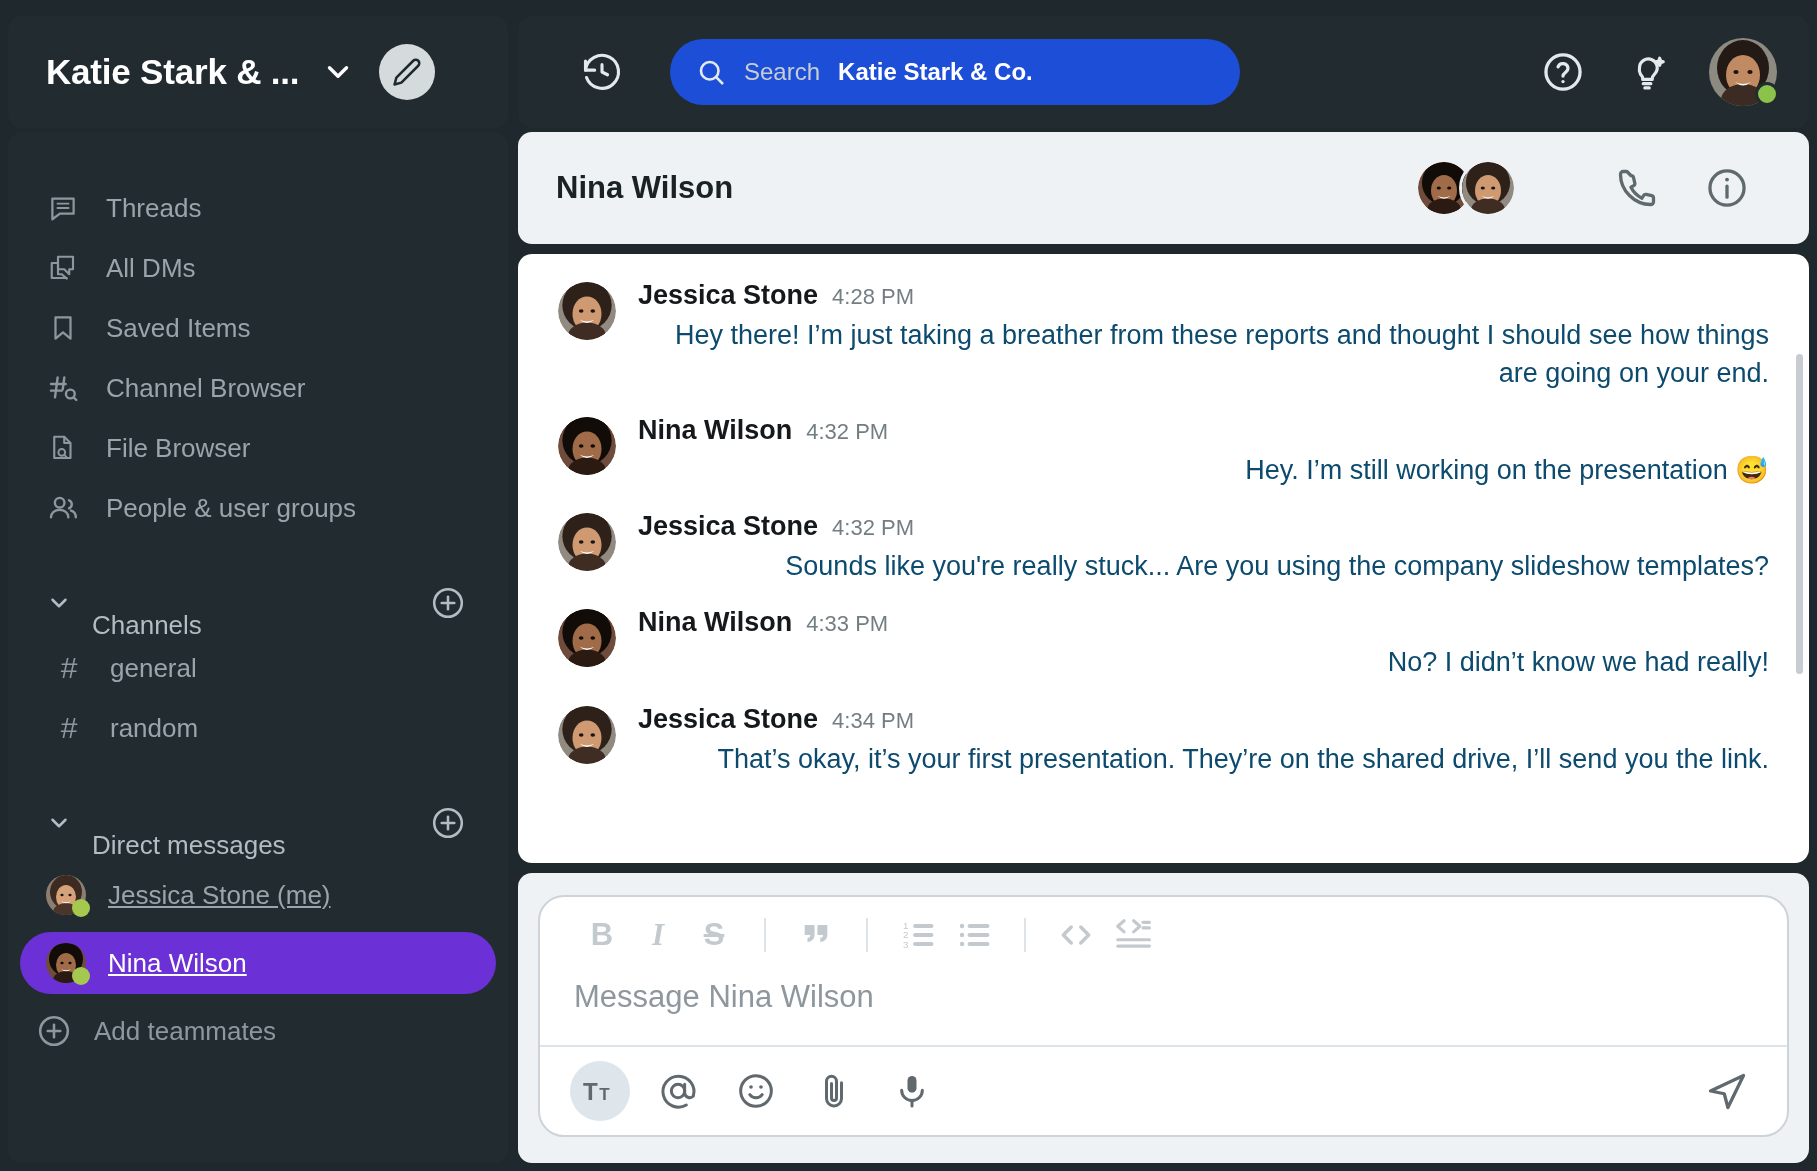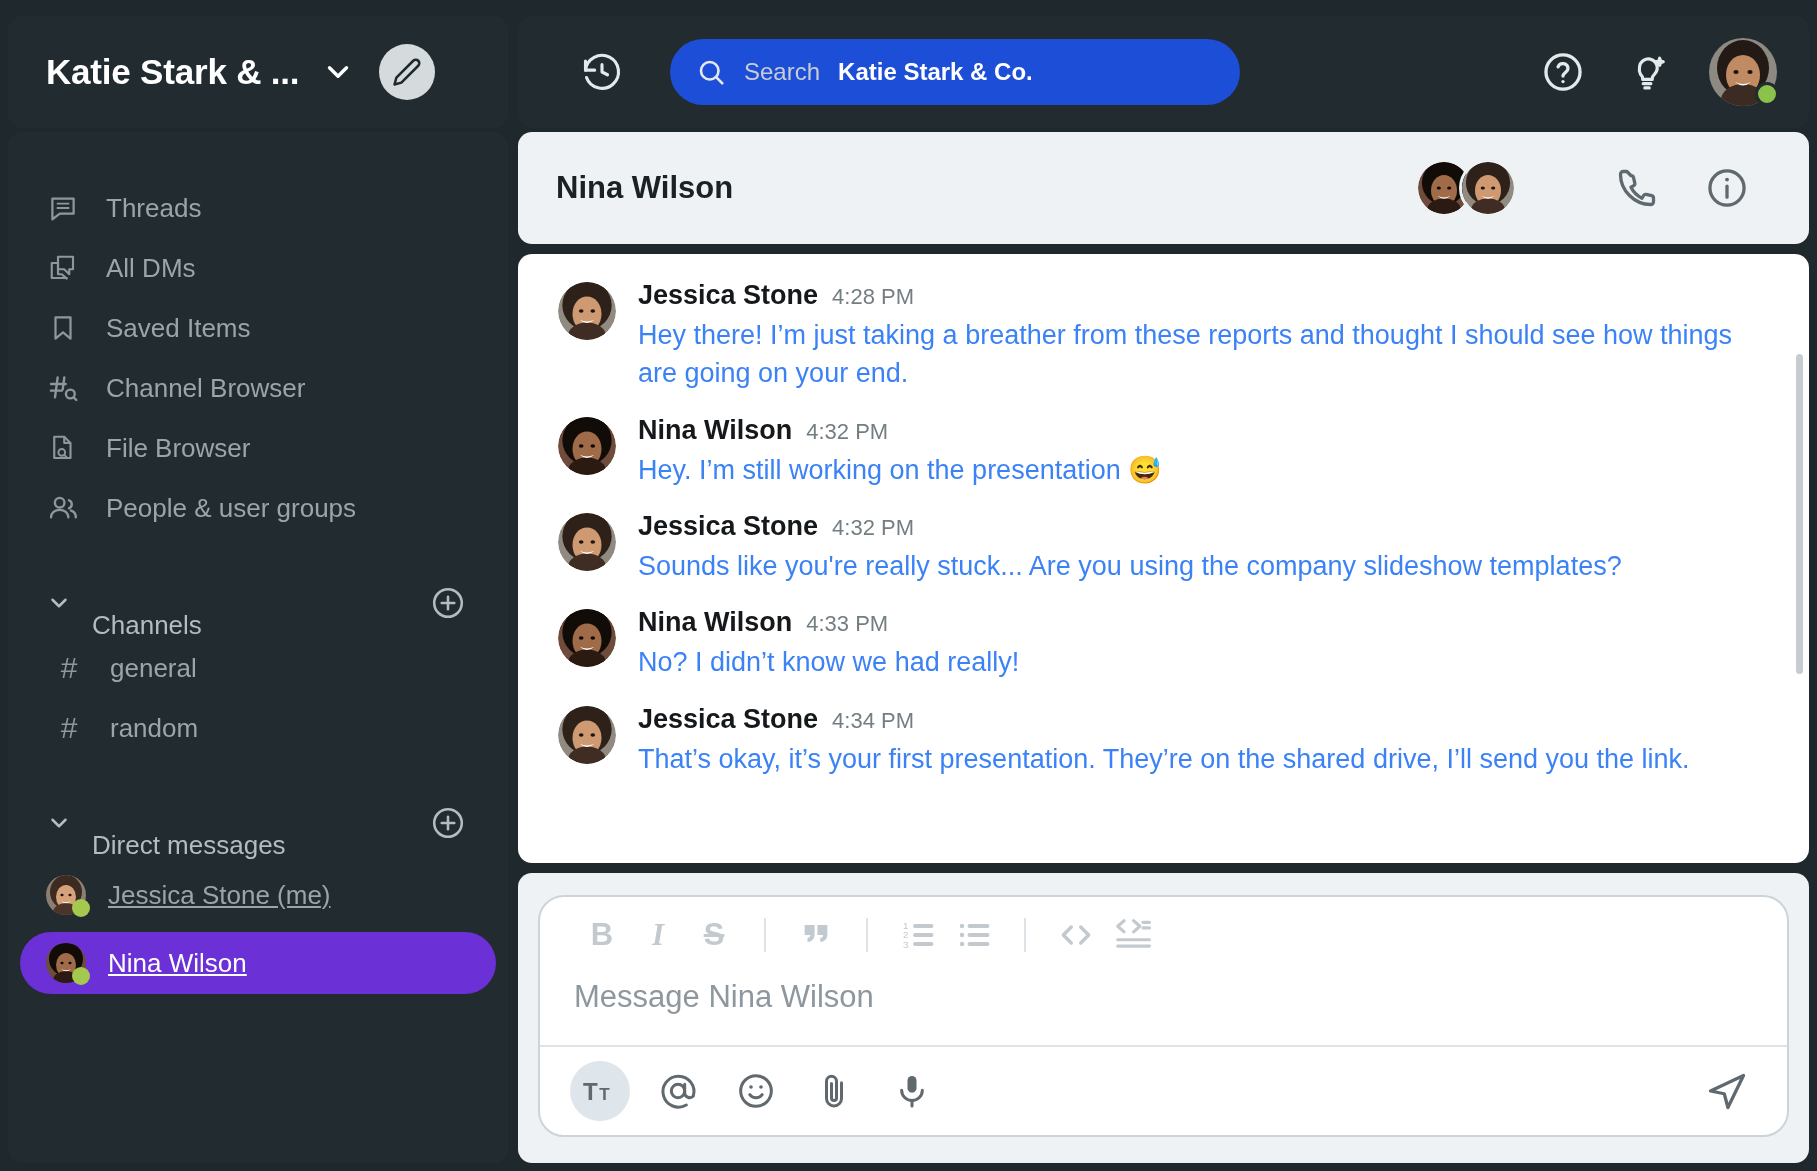--- a/index.html
+++ b/index.html
@@ -111,27 +111,27 @@
     border: 3px solid #eef2f5; overflow: hidden;
   }
   .stack-avs .sa + .sa { margin-left: -14px; }
   .conv-icon { margin-left: 46px; display:flex; align-items:center; }
 
   .messages {
     flex: 1; background: #ffffff; border-radius: 14px;
     padding: 26px 40px 10px 40px; overflow: hidden; position: relative;
     min-height: 0;
   }
-  .msg { display: flex; gap: 22px; margin-bottom: 22px; }
+  .msg { display: flex; gap: 22px; margin-bottom: 22px; text-align: right; }
   .msg-av { width: 58px; height: 58px; border-radius: 50%; overflow: hidden; flex: 0 0 58px; margin-top: 2px; }
   .msg-body { flex: 1; min-width: 0; }
   .msg-meta { display: flex; align-items: baseline; gap: 14px; margin-bottom: 5px; }
   .msg-author { font-size: 27px; font-weight: bold; color: #16191c; }
   .msg-time { font-size: 22px; color: #737d82; }
-  .msg-text { font-size: 27px; color: #3b82f6; line-height: 1.42; }
+  .msg-text { font-size: 27px; color: #0c4a6e; line-height: 1.42; }
   .scrollbar {
     position: absolute; right: 6px; top: 100px; width: 7px; height: 320px;
     background: #c6ccd1; border-radius: 4px;
   }
 
   
   .composer-shell {
     background: #eef2f5; border-radius: 14px; padding: 22px 20px 26px 20px;
     flex: 0 0 auto;
   }
@@ -389,20 +389,30 @@
               <ellipse cx="16" cy="20" rx="1.6" ry="1.2" fill="#100a07"></ellipse>
               <ellipse cx="24" cy="20" rx="1.6" ry="1.2" fill="#100a07"></ellipse>
               <path d="M15 26 q5 4.5 10 0 q-5 2.5 -10 0z" fill="#fff"></path>
             </g>
           </svg>
           <span class="dot-green"></span>
         </span>
         <span>Nina Wilson</span>
       </div>
 
+      <div class="add-team">
+        <span>
+          <svg width="36" height="36" viewBox="0 0 24 24" fill="none" stroke="#8d979d" stroke-width="1.7" stroke-linecap="round">
+              <circle cx="12" cy="12" r="9.2"></circle>
+              <line x1="12" y1="7.8" x2="12" y2="16.2"></line>
+              <line x1="7.8" y1="12" x2="16.2" y2="12"></line>
+            </svg>
+        </span>
+        <span>Add teammates</span>
+      </div>
     </div>
 
     <div class="main">
 
       <div class="conv-header">
         <span class="conv-title">Nina Wilson</span>
         <span class="conv-spacer"></span>
 
         <span class="stack-avs">
           <span class="sa">

